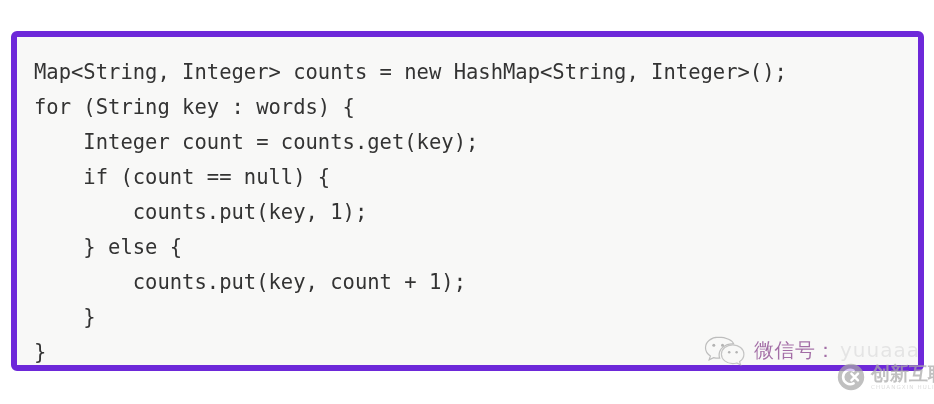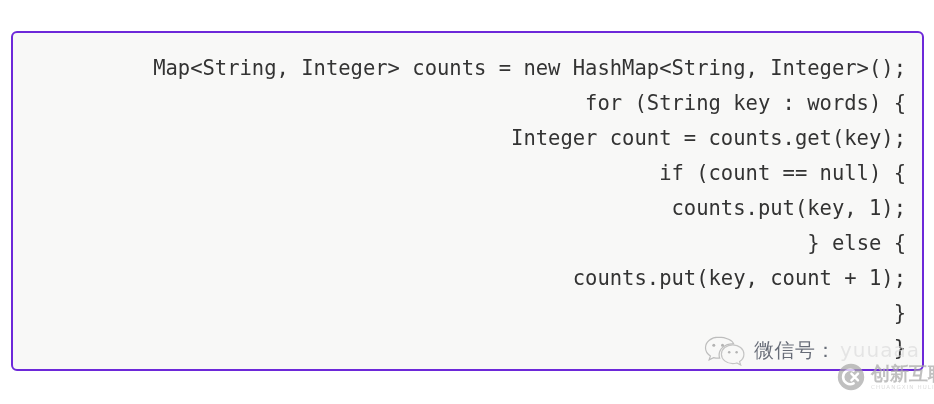--- a/index.html
+++ b/index.html
@@ -24,24 +24,23 @@
 
   
   .code-block {
     position: absolute;
     left: 11px;
     top: 31px;
     width: 913px;
     height: 340px;
     box-sizing: border-box;
     background: #f8f8f7;
-    border: 2px solid #6d28d9;
+    border: 6px solid #6d28d9;
     border-radius: 6px;
     overflow: hidden;
-    text-align: right;
   }
 
   .code-pre {
     margin: 0;
     padding: 18px 16px 16px 17px;
     font-family: "DejaVu Sans Mono", "Liberation Mono", monospace;
     font-size: 20.5px;
     line-height: 35px;
     color: #333333;
     white-space: pre;
@@ -67,21 +66,21 @@
     pointer-events: none;
   }
   .wm-wechat-icon {
     width: 46px;
     height: 32px;
     flex: none;
   }
   .wm-wechat-text {
     font-family: "DejaVu Sans", sans-serif;
     font-size: 20px;
-    color: #0f172a;
+    color: #701a75;
     letter-spacing: 0.5px;
     white-space: nowrap;
   }
   .wm-wechat-id {
     font-family: "DejaVu Sans", sans-serif;
     font-size: 20px;
     color: #d9d9d9;
     letter-spacing: 1px;
     white-space: nowrap;
     margin-left: -2px;

